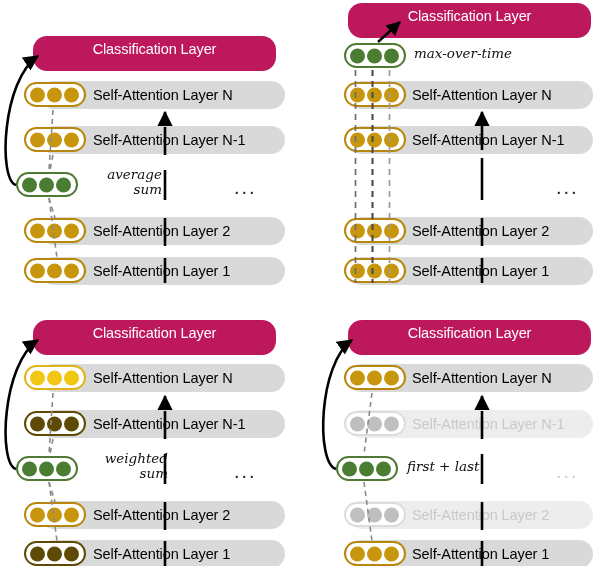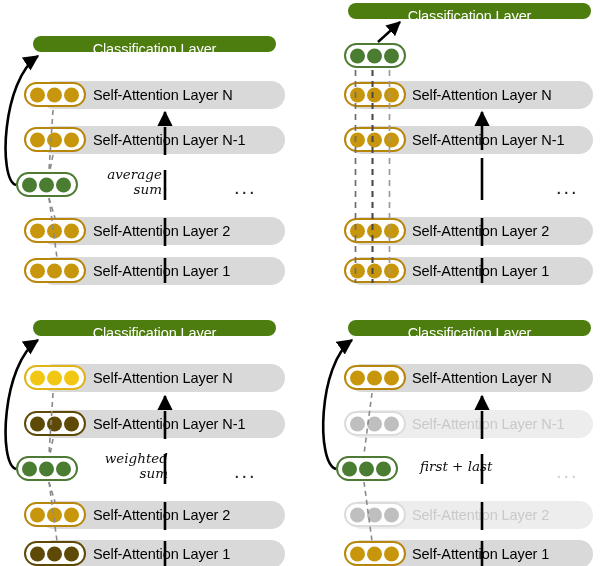--- a/index.html
+++ b/index.html
@@ -46,21 +46,21 @@
     background:#C8960C;
   }
   .dot.d1{left:4px;} .dot.d2{left:21px;} .dot.d3{left:38px;}
   .dot.green{background:#4a7c32;}
   .dot.gray{background:#bfbfbf;}
   .dot.bright{background:#F2C713;}
   .dot.dark{background:#5E4A06;}
 
   
   .clspill{
-    position:absolute;height:16px;border-radius:14px;background:#4d7c0f;
+    position:absolute;height:35px;border-radius:14px;background:#be185d;
   }
   .clstext{
     position:absolute;top:0;height:27px;line-height:27px;width:100%;
     text-align:center;color:#fff;font-size:14.5px;letter-spacing:-0.1px;
   }
 
   
   .annot{
     position:absolute;
     font-family:"DejaVu Serif","Liberation Serif",serif;
@@ -166,20 +166,21 @@
     <div class="clstext">Classification Layer</div>
   </div>
 
   <div class="row" style="left:0;top:42px;">
     <div class="caps green" style="left:42px;">
       <span class="dot d1 green"></span>
       <span class="dot d2 green"></span>
       <span class="dot d3 green"></span>
     </div>
   </div>
+  <div class="annot" style="left:112px;top:46px;">max-over-time</div>
 
   <div class="row" style="left:0;top:81px;">
     <div class="rowbg" style="left:46px;"></div>
     <div class="caps" style="left:42px;">
       <span class="dot d1"></span>
       <span class="dot d2"></span>
       <span class="dot d3"></span>
     </div>
     <div class="rowlabel" style="left:110px;">Self-Attention Layer N</div>
   </div>
@@ -339,21 +340,21 @@
     <div class="rowlabel faded" style="left:110px;">Self-Attention Layer N-1</div>
   </div>
 
   <div class="row" style="left:0;top:155px;">
     <div class="caps green" style="left:34px;">
       <span class="dot d1 green"></span>
       <span class="dot d2 green"></span>
       <span class="dot d3 green"></span>
     </div>
   </div>
-  <div class="annot" style="left:118px;top:159px;text-align:center;">first + last</div>
+  <div class="annot" style="left:105px;top:159px;text-align:center;">first + last</div>
 
   <div class="row" style="left:0;top:201px;">
     <div class="rowbg faded" style="left:46px;"></div>
     <div class="caps gray" style="left:42px;">
       <span class="dot d1 gray"></span>
       <span class="dot d2 gray"></span>
       <span class="dot d3 gray"></span>
     </div>
     <div class="rowlabel faded" style="left:110px;">Self-Attention Layer 2</div>
   </div>

